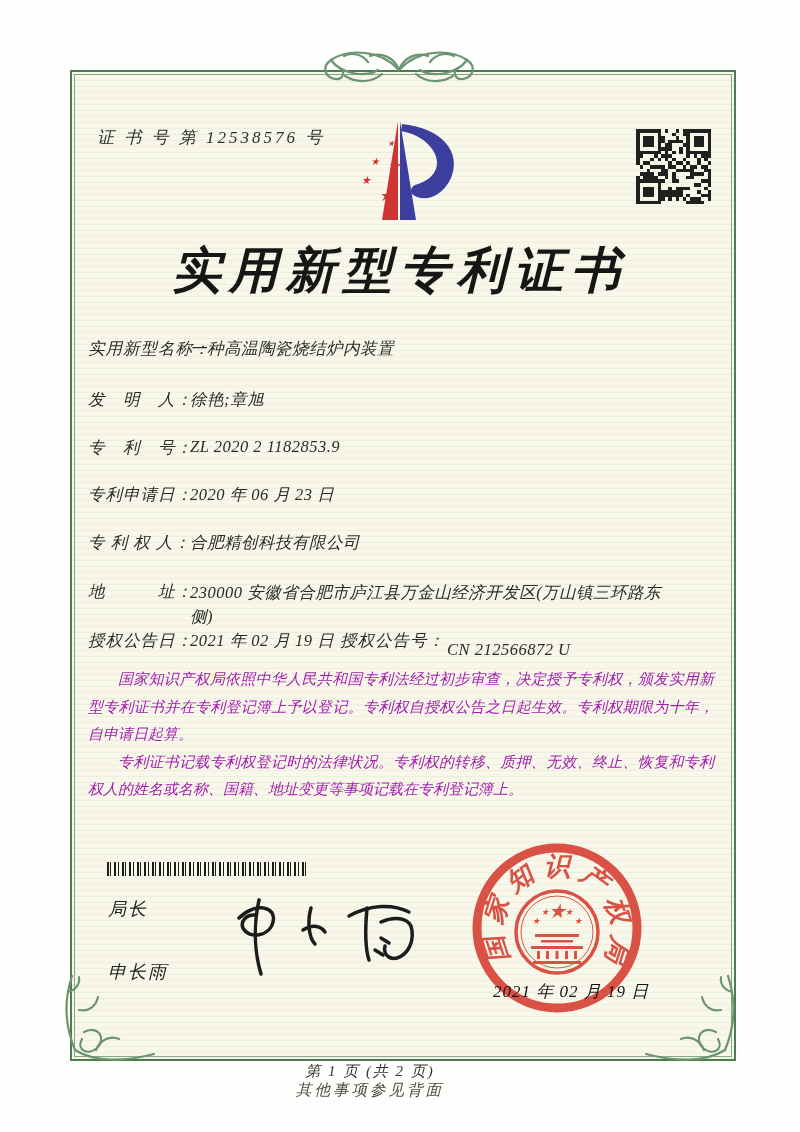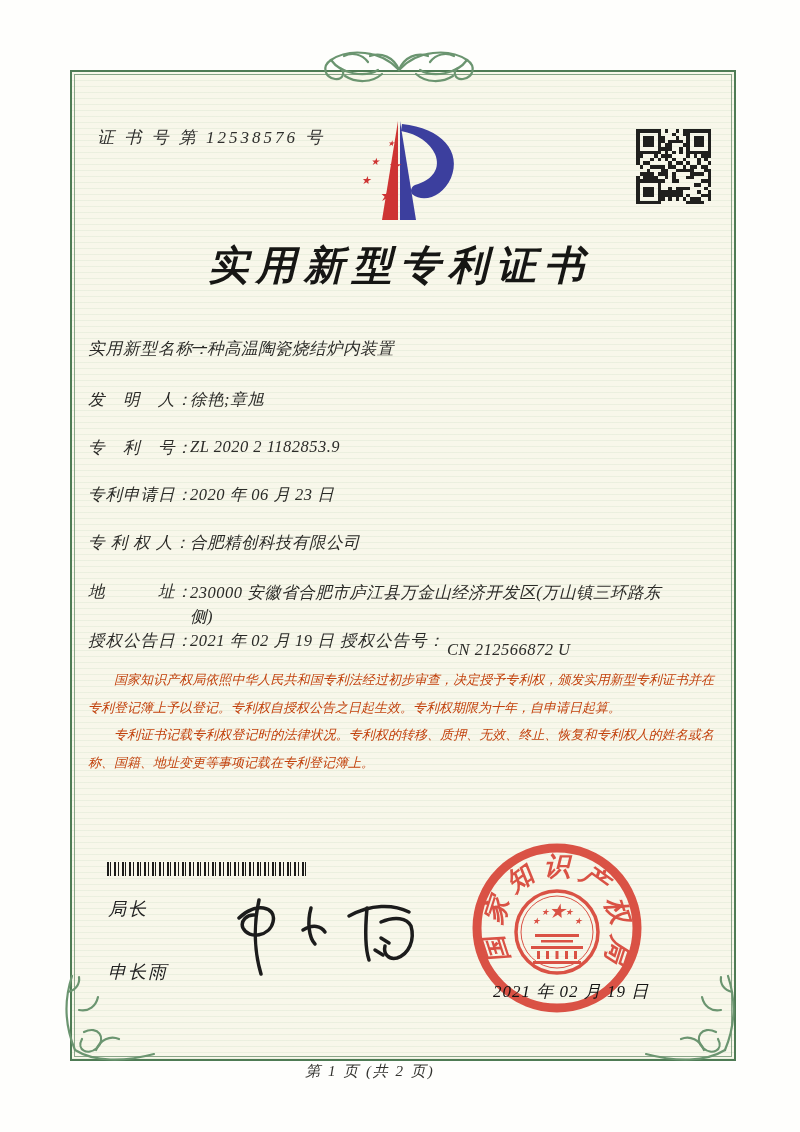--- a/index.html
+++ b/index.html
@@ -36,34 +36,34 @@
     font-size:17px;letter-spacing:3px;color:#2e2e2c;
   }
   .logo{position:absolute;left:338px;top:118px;z-index:4;}
   .qr{
     position:absolute;left:636px;top:129px;z-index:4;
     display:grid;grid-template-columns:repeat(21,3.6px);grid-auto-rows:3.6px;
   }
   .qr .on{background:#20201e;}
   .title{
     position:absolute;left:0;top:238px;width:800px;z-index:4;
-    text-align:center;font-size:40px;font-weight:700;
+    text-align:center;font-size:49px;font-weight:700;
     letter-spacing:8px;color:#161614;
   }
   
   .field-row{position:absolute;left:0;width:800px;z-index:4;font-size:16.5px;color:#2b2b28;}
   .f-label{position:absolute;left:88px;letter-spacing:1px;white-space:pre;}
   .f-value{position:absolute;left:190px;letter-spacing:.5px;}
   .f-value.wrap{width:478px;line-height:24px;}
   .f-label2{position:absolute;left:340px;letter-spacing:1px;}
   .f-value2{position:absolute;left:447px;letter-spacing:.5px;margin-top:10px;}
   
   .paras{
     position:absolute;left:88px;top:666px;width:626px;z-index:4;
-    font-size:13px;line-height:27.5px;color:#c2410c;
+    font-size:15px;line-height:27.5px;color:#a21caf;
     text-align:justify;
   }
   .paras p{margin:0;text-indent:2em;}
   
   .barcode{
     position:absolute;left:107px;top:862px;width:200px;height:14px;z-index:4;
     background:repeating-linear-gradient(90deg,
       #1c1c1a 0 2px,#f8f7ea 2px 3px,#1c1c1a 3px 4px,#f8f7ea 4px 7px,
       #1c1c1a 7px 9px,#f8f7ea 9px 11px,#1c1c1a 11px 12px,#f8f7ea 12px 15px);
   }
@@ -664,14 +664,15 @@
         <rect x="88.5" y="113" width="3" height="8" stroke="none"></rect>
         <rect x="98" y="113" width="3" height="8" stroke="none"></rect>
         <rect x="107" y="113" width="3" height="8" stroke="none"></rect>
         <rect x="66" y="123" width="48" height="3" stroke="none"></rect>
       </g>
     </svg>
   </div>
   <div class="seal-date">2021 年 02 月 19 日</div>
 
   <div class="page-label">第 1 页 (共 2 页)</div>
+  <div class="back-note">其他事项参见背面</div>
 
 </div>
 
 </body></html>

